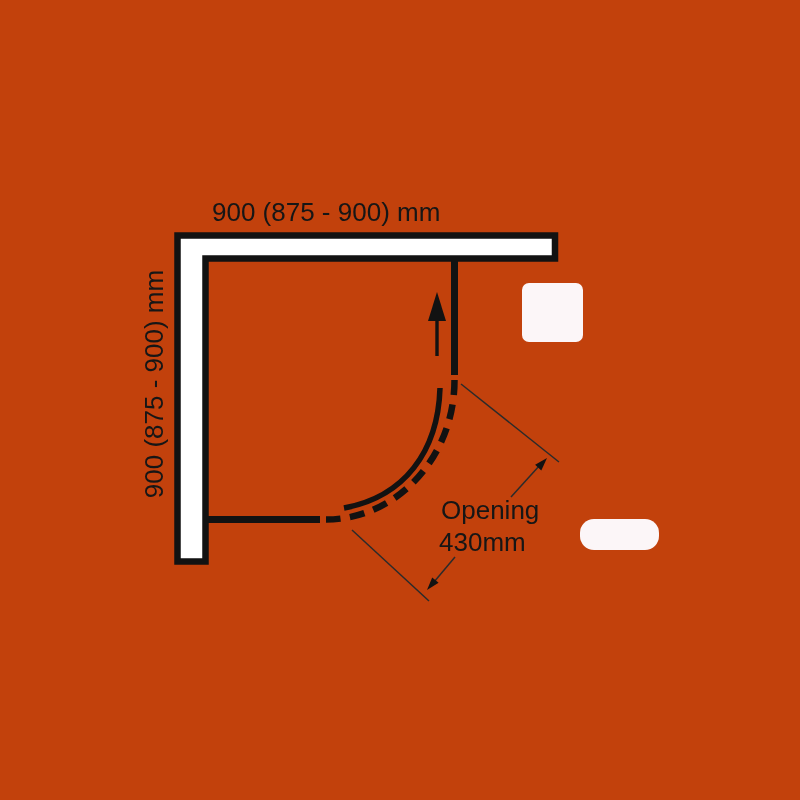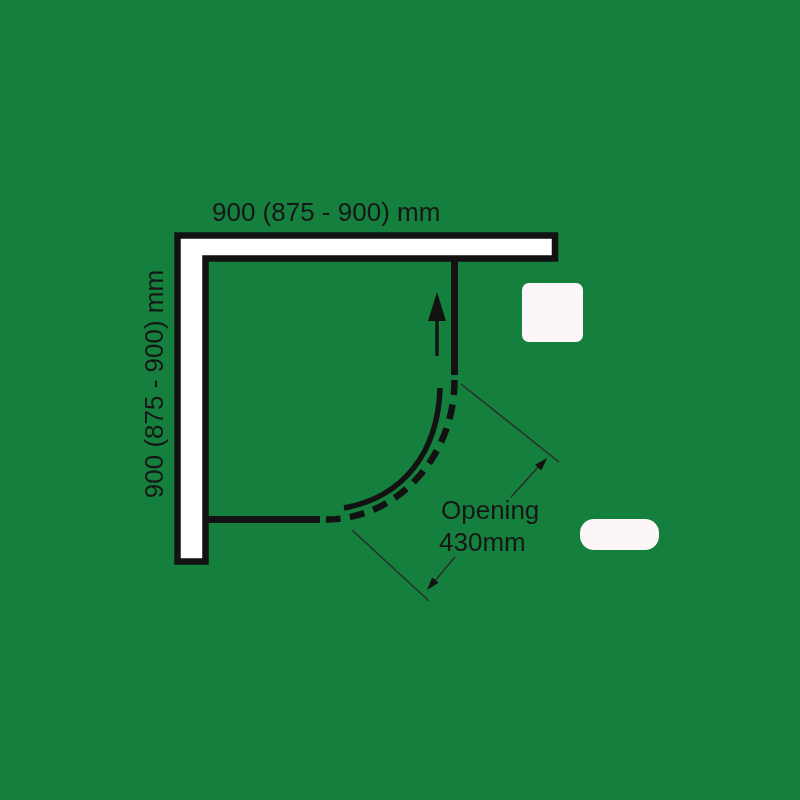--- a/index.html
+++ b/index.html
@@ -4,21 +4,21 @@
 <style>
   html, body {
     margin: 0;
     padding: 0;
     background: #ffffff;
   }
   .canvas {
     position: relative;
     width: 800px;
     height: 800px;
-    background: #15803d;
+    background: #c2410c;
     overflow: hidden;
     font-family: "Liberation Sans", sans-serif;
   }
   svg { display: block; }
   text {
     font-family: "Liberation Sans", sans-serif;
     font-size: 26px;
     fill: #161616;
   }
 </style>

